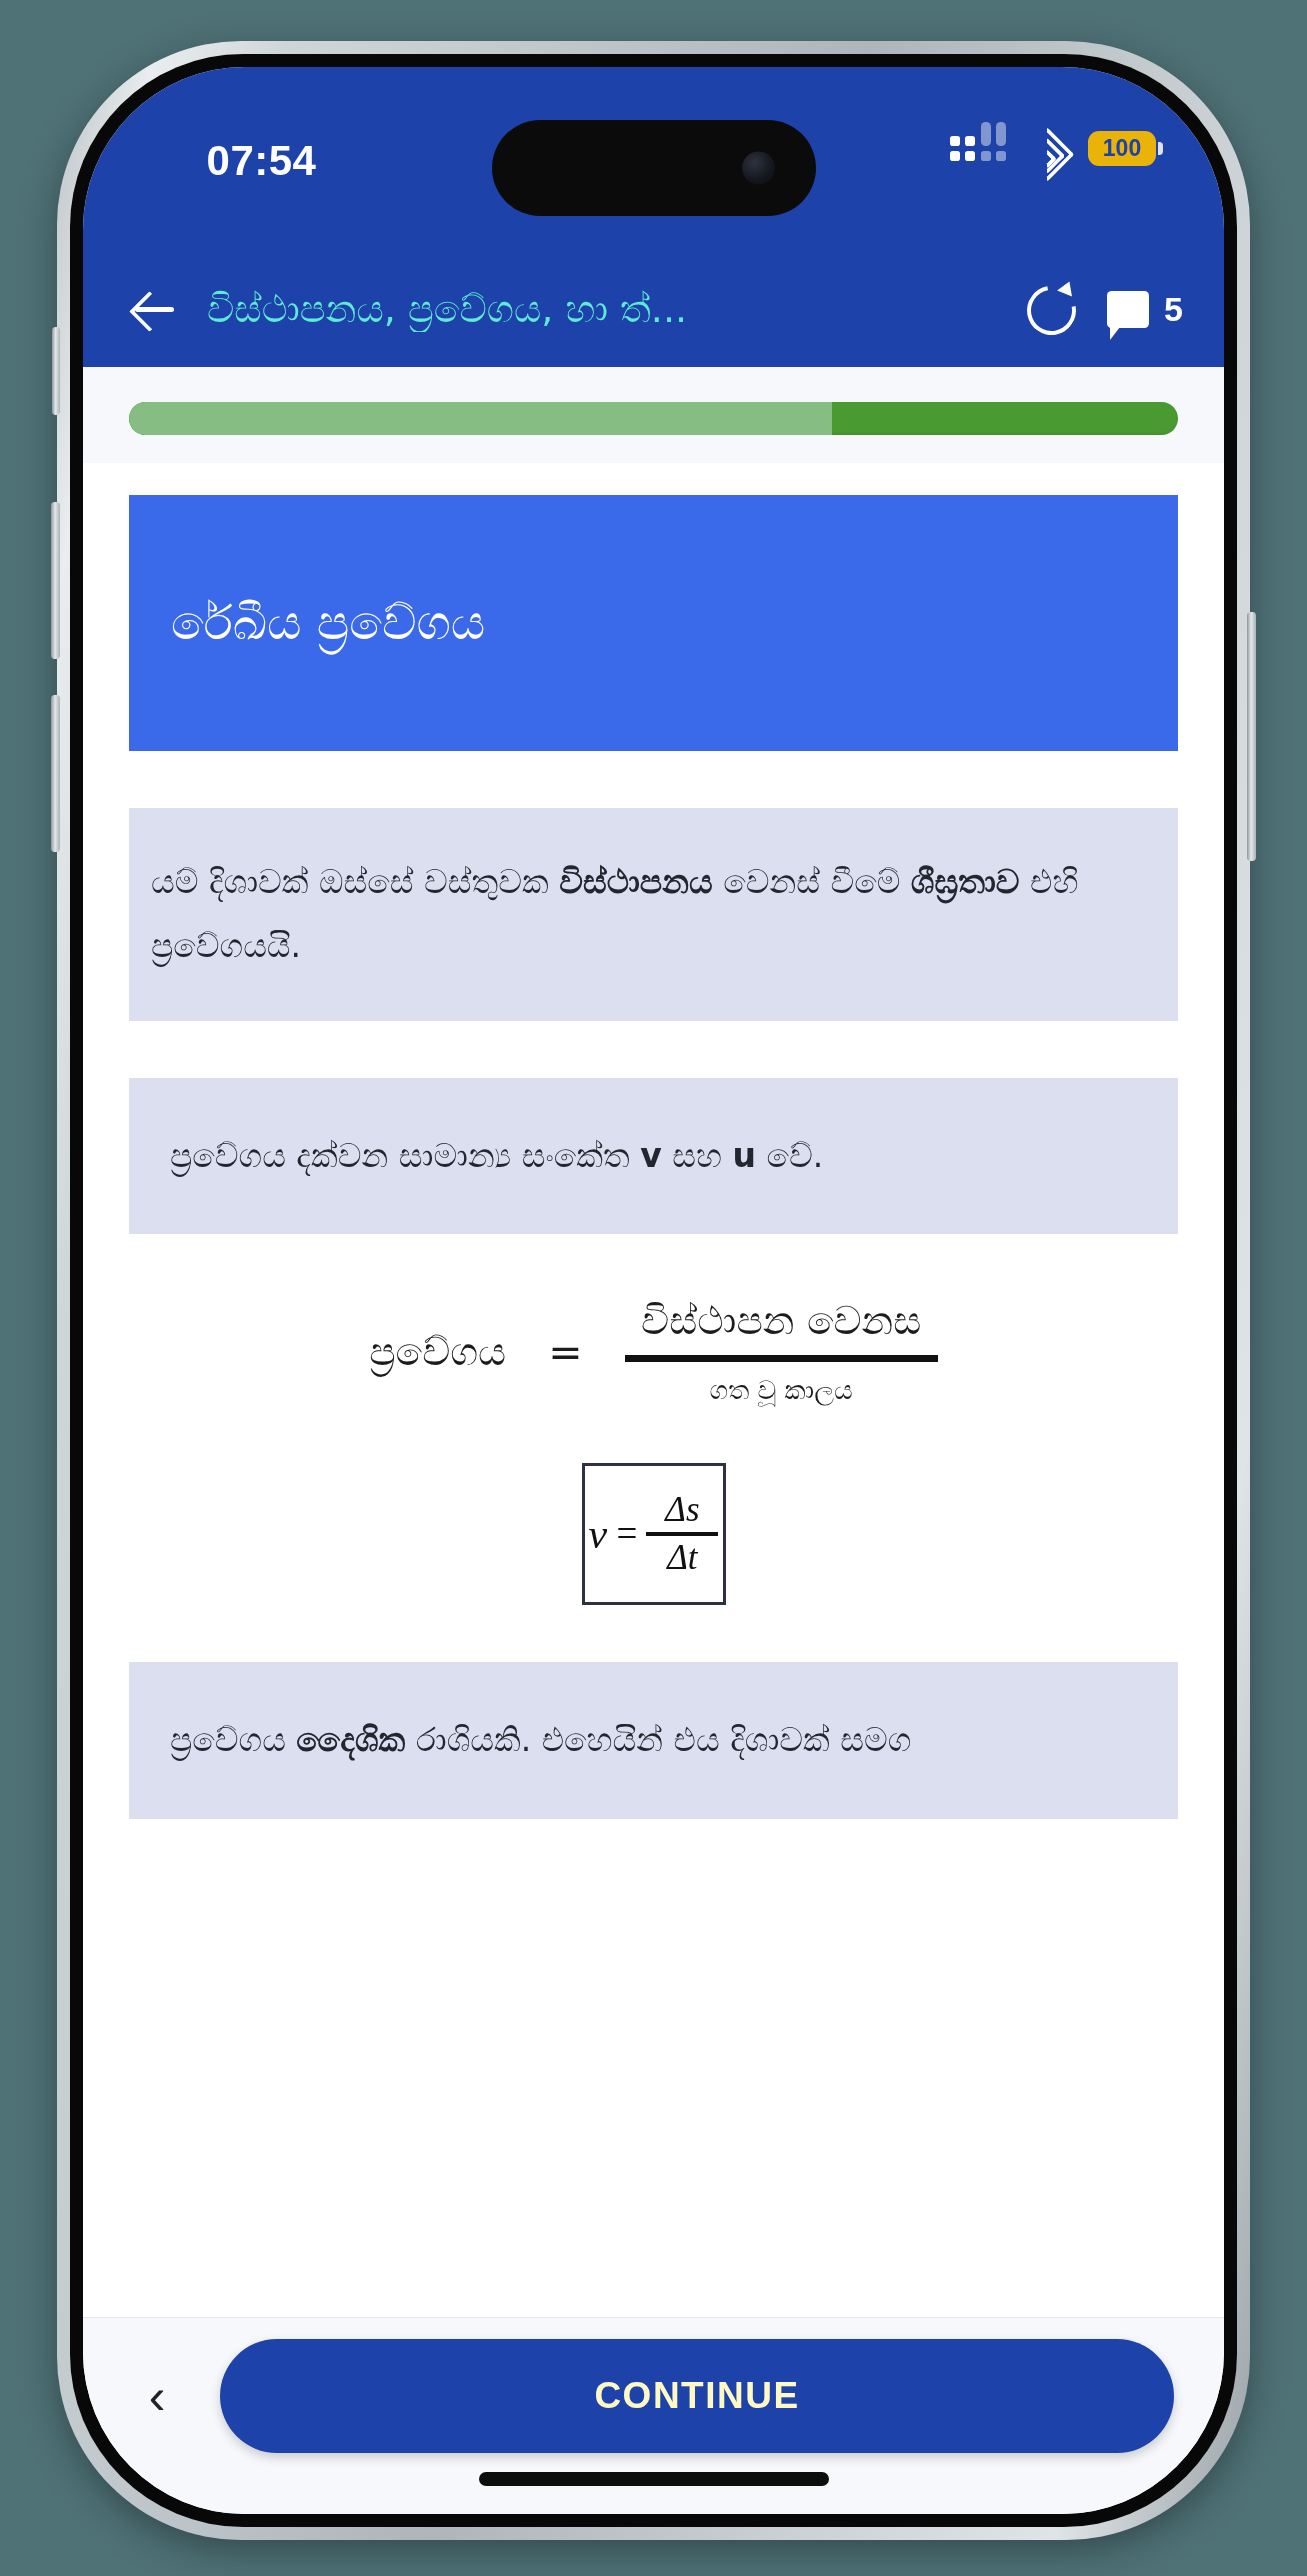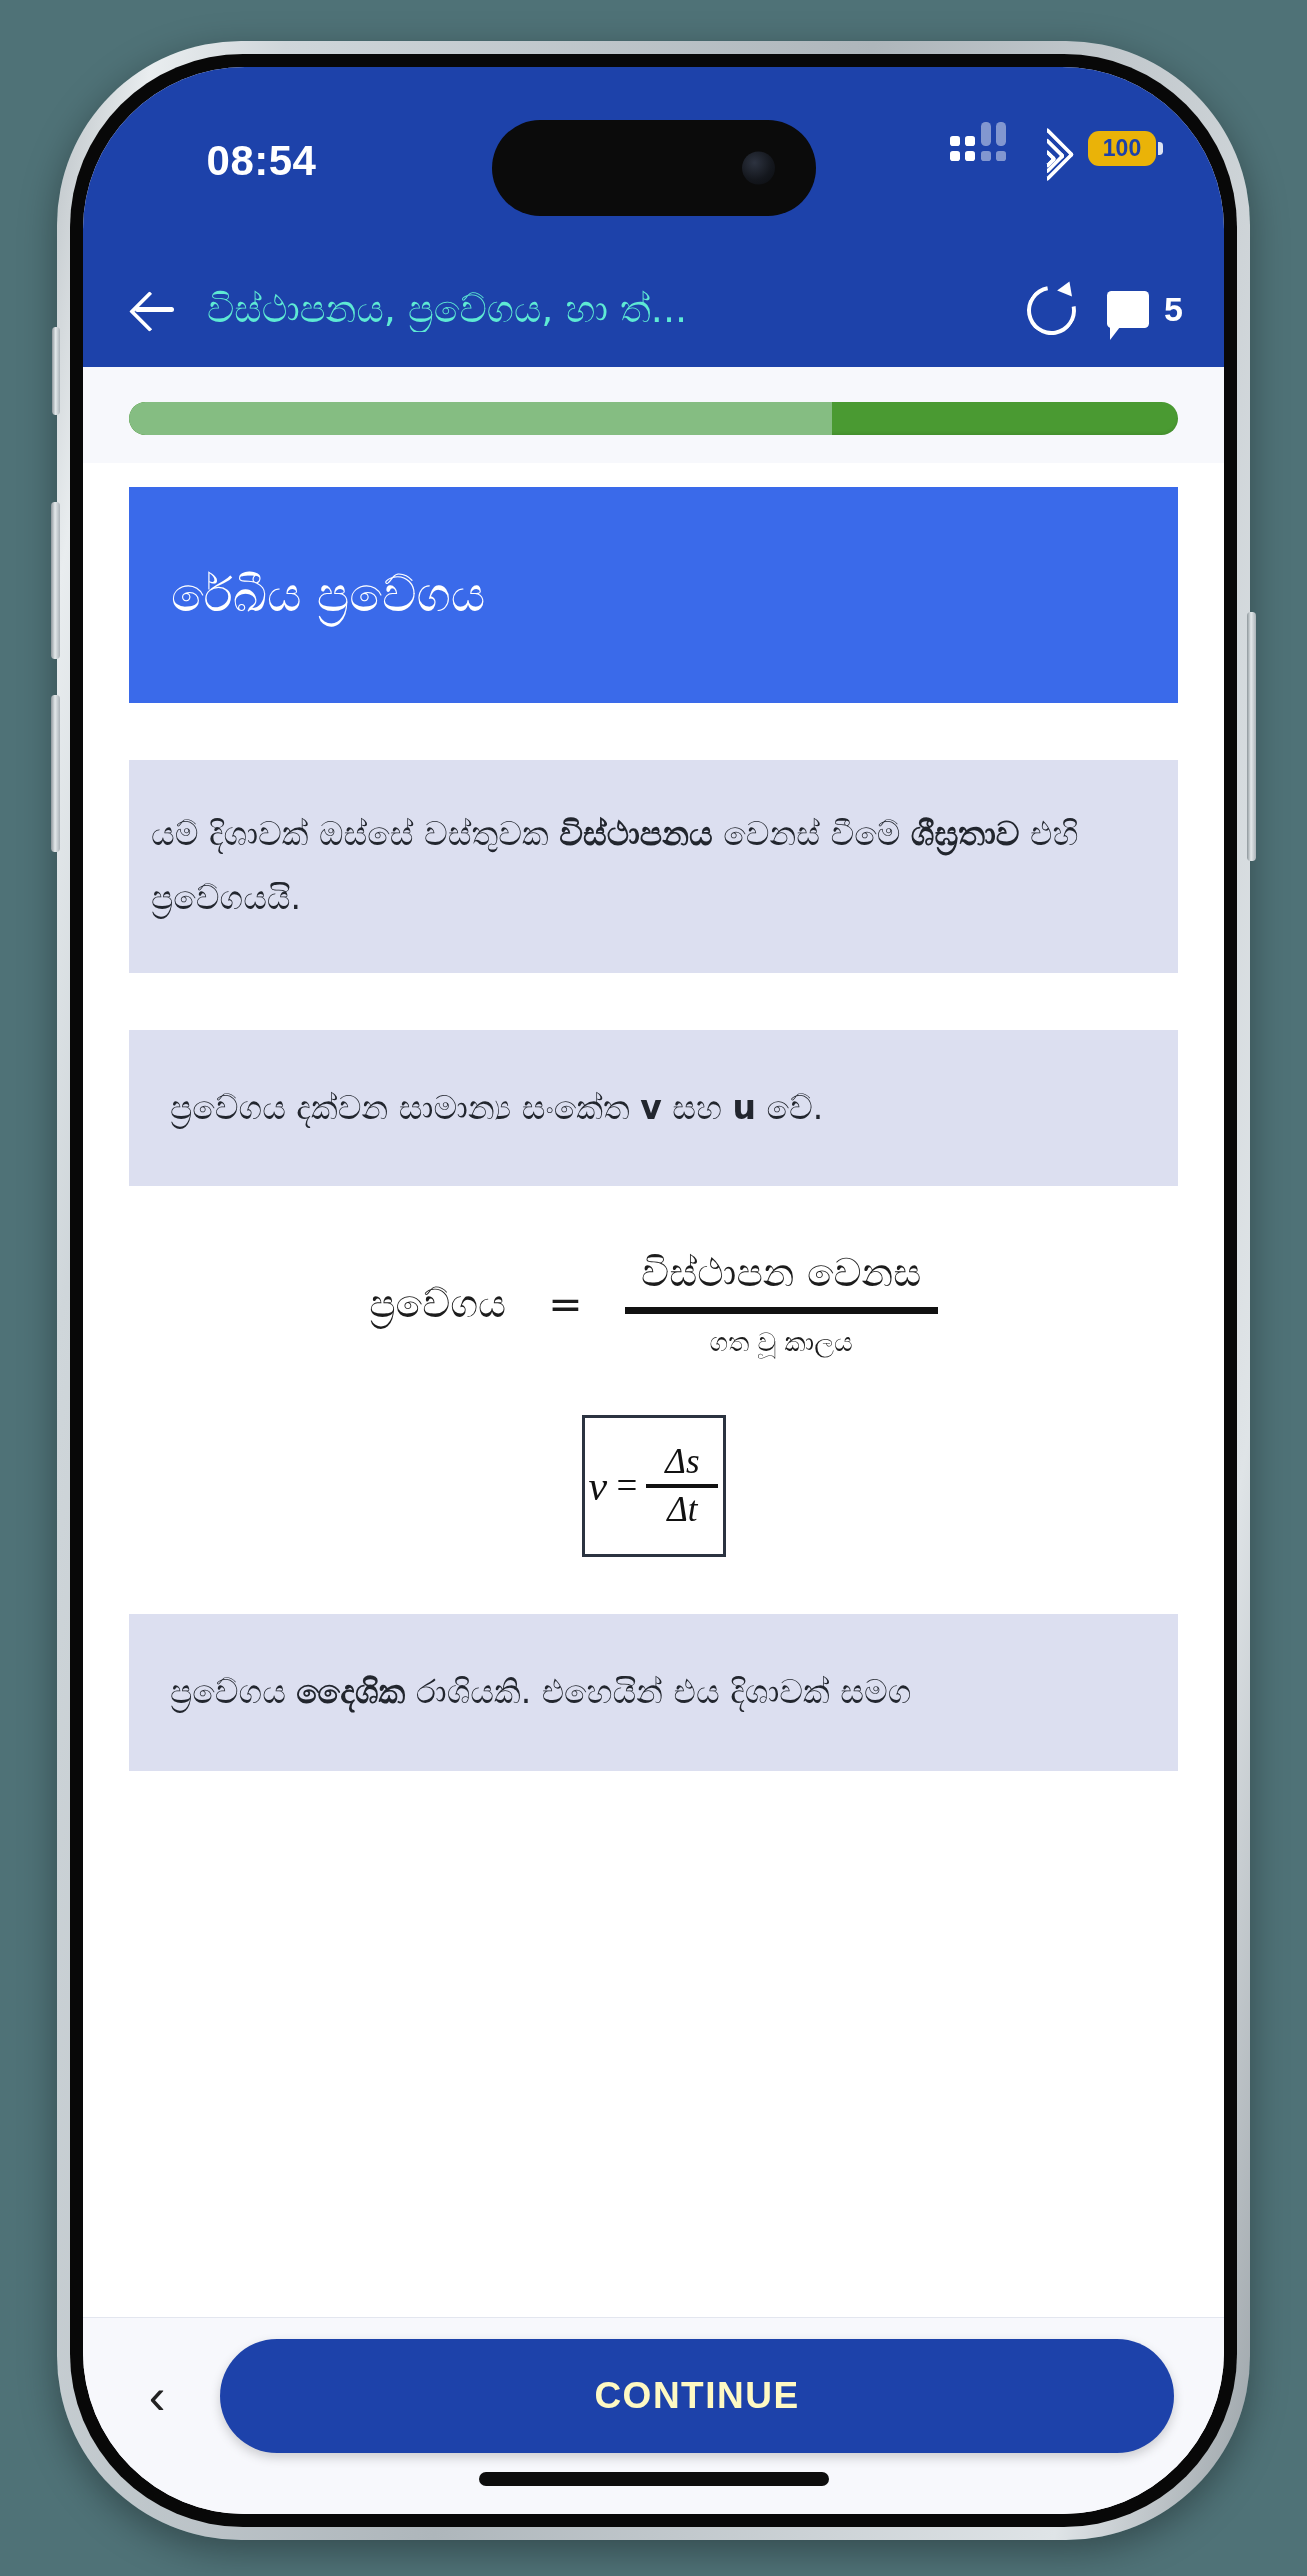--- a/index.html
+++ b/index.html
@@ -102,21 +102,21 @@
   }
   #progress-track{
     height:33px;border-radius:18.4px;background:#4a9a32;overflow:hidden;position:relative;
     box-shadow:inset 0 -1.8px 2.8px rgba(0,0,0,.08);
   }
   #progress-fill{height:100%;background:#85bd82;border-radius:18.4px 0 0 18.4px;}
 
   #scroll{padding:0 0 0 0;}
   .blk{margin:0 46px;}
   #title-card{
-    background:#3a6aea;height:216px;margin-top:24px;
+    background:#3a6aea;height:256px;margin-top:32px;
     display:flex;align-items:center;padding:0 42px;box-sizing:border-box;
   }
   #title-card-text{
     color:#fff;font-size:48px;
     font-family:"DejaVu Sans","Liberation Sans",sans-serif;
   }
   .textblock{
     background:#dcdff0;margin-top:57px;padding:42px 22px;box-sizing:border-box;
     color:#22262e;font-size:33px;line-height:1.95;
     font-family:"DejaVu Sans","Liberation Sans",sans-serif;
@@ -175,21 +175,21 @@
 <div id="device">
   <div class="side-btn" id="silent"></div>
   <div class="side-btn" id="volup"></div>
   <div class="side-btn" id="voldn"></div>
   <div class="side-btn" id="power"></div>
 
   <div id="bezel">
     <div id="glass">
 
       <div id="statusbar">
-        <div id="clock">08:54</div>
+        <div id="clock">07:54</div>
         <div id="dynamic-island">
           <div id="island-cam"></div>
         </div>
         <div id="status-right">
           <span class="cell-dots">
             <i></i>
               <i></i>
               <i class="tall dim"></i>
               <i class="tall dim"></i>
             <i></i>

